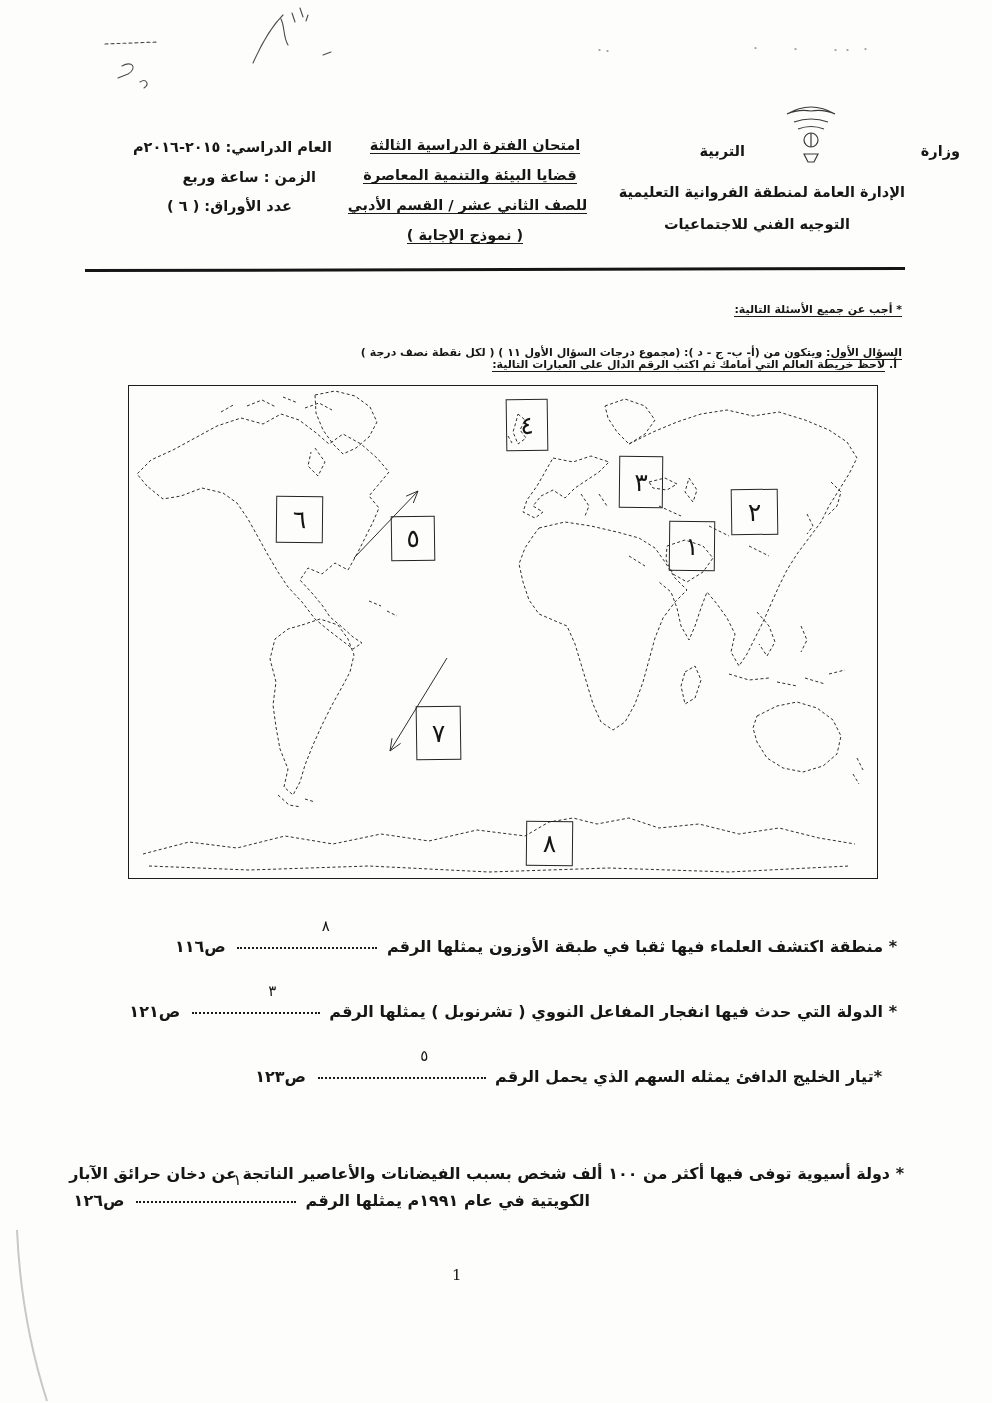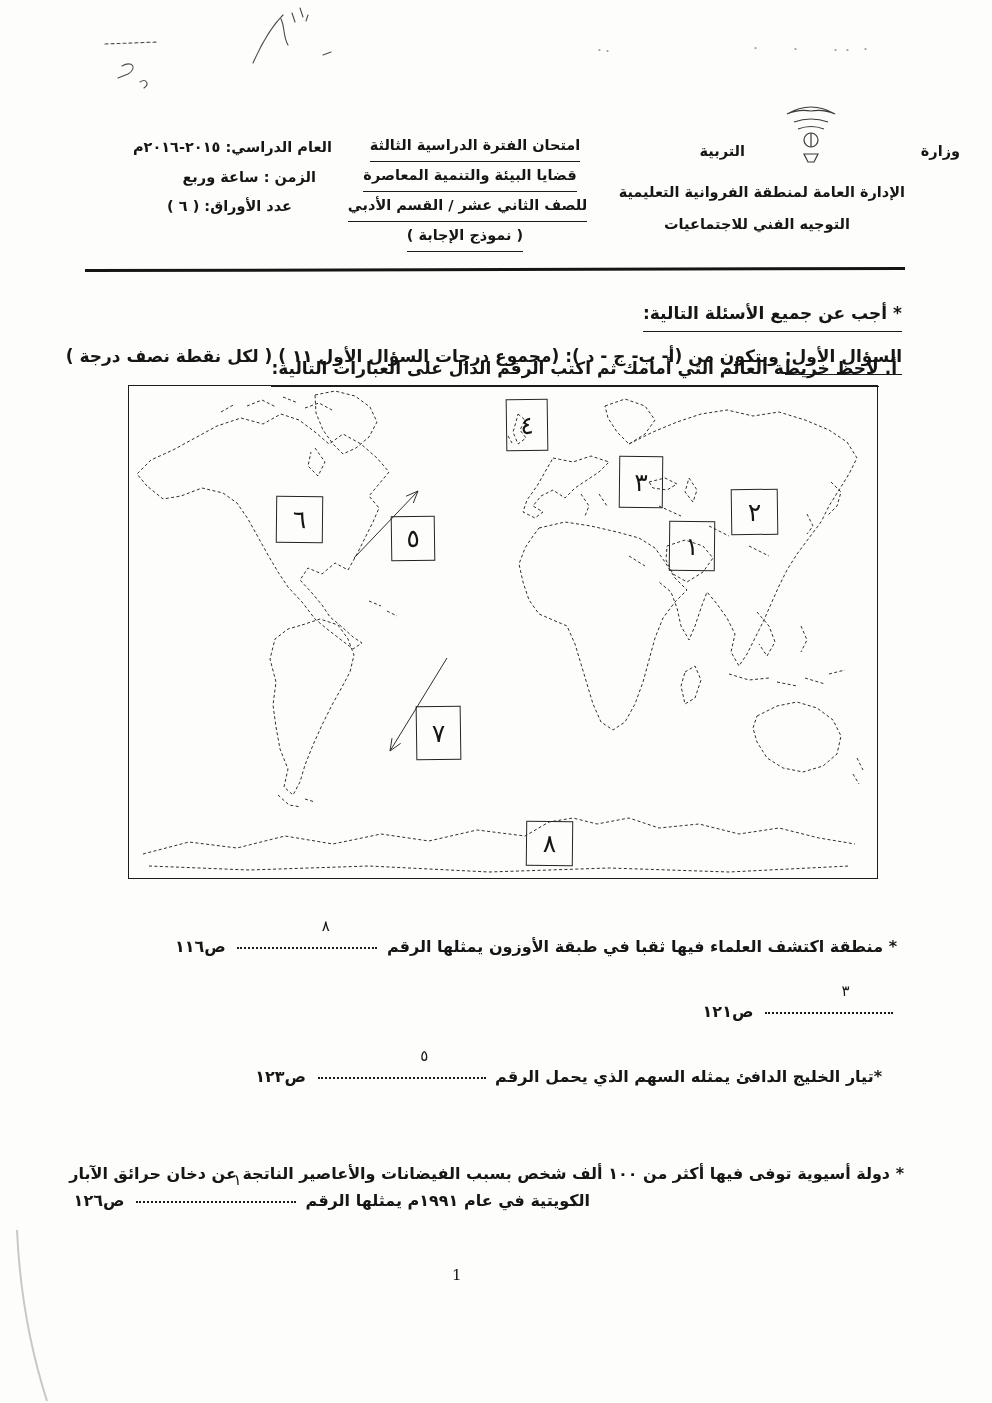--- a/index.html
+++ b/index.html
@@ -7,22 +7,22 @@
   .page{
     position:relative; width:992px; height:1403px; margin:0 auto;
     background:#fdfdfb; overflow:hidden;
     font-family:"DejaVu Sans", sans-serif;
     color:#161616;
   }
   .abs{position:absolute;}
   .rtl{direction:rtl; unicode-bidi:plaintext;}
   .hdr{font-size:14.5px; font-weight:700; white-space:nowrap;}
   .ctr{text-align:center;}
-  .ul{border-bottom:1.5px solid #1b1b1b; padding-bottom:8px;}
-  .instr{font-size:17px; font-weight:700; white-space:nowrap;}
+  .ul{border-bottom:1.5px solid #1b1b1b; padding-bottom:0;}
+  .instr{font-size:11px; font-weight:700; white-space:nowrap;}
   
   .divider{height:3px; background:#151515; transform:rotate(-0.15deg);}
   
   .map-frame{
     border:1.7px solid #1d1d1d; background:transparent;
   }
   .map-svg{position:absolute; left:0; top:0;}
   .map-svg path, .map-svg line{fill:none; stroke:#2e2e2e; stroke-width:1;}
   .coast{stroke-dasharray:3 2.4;}
   .arrow{stroke:#1a1a1a; stroke-width:2.2; stroke-dasharray:none;}
@@ -166,20 +166,21 @@
       </div>
   </div>
 
   <div class="abs qrow" style="top:936px; right:95px;">
     <span>* منطقة اكتشف العلماء فيها ثقبا في طبقة الأوزون يمثلها الرقم</span>
     <span class="leader w140"><span class="ans">٨</span></span>
     <span class="qref">ص١١٦</span>
   </div>
 
   <div class="abs qrow" style="top:1001px; right:95px;">
+    <span>* الدولة التي حدث فيها انفجار المفاعل النووي ( تشرنوبل ) يمثلها الرقم</span>
     <span class="leader w128"><span class="ans">٣</span></span>
     <span class="qref">ص١٢١</span>
   </div>
 
   <div class="abs qrow" style="top:1066px; right:110px;">
     <span>*تيار الخليج الدافئ يمثله السهم الذي يحمل الرقم</span>
     <span class="leader w168"><span class="ans">٥</span></span>
     <span class="qref">ص١٢٣</span>
   </div>
 

